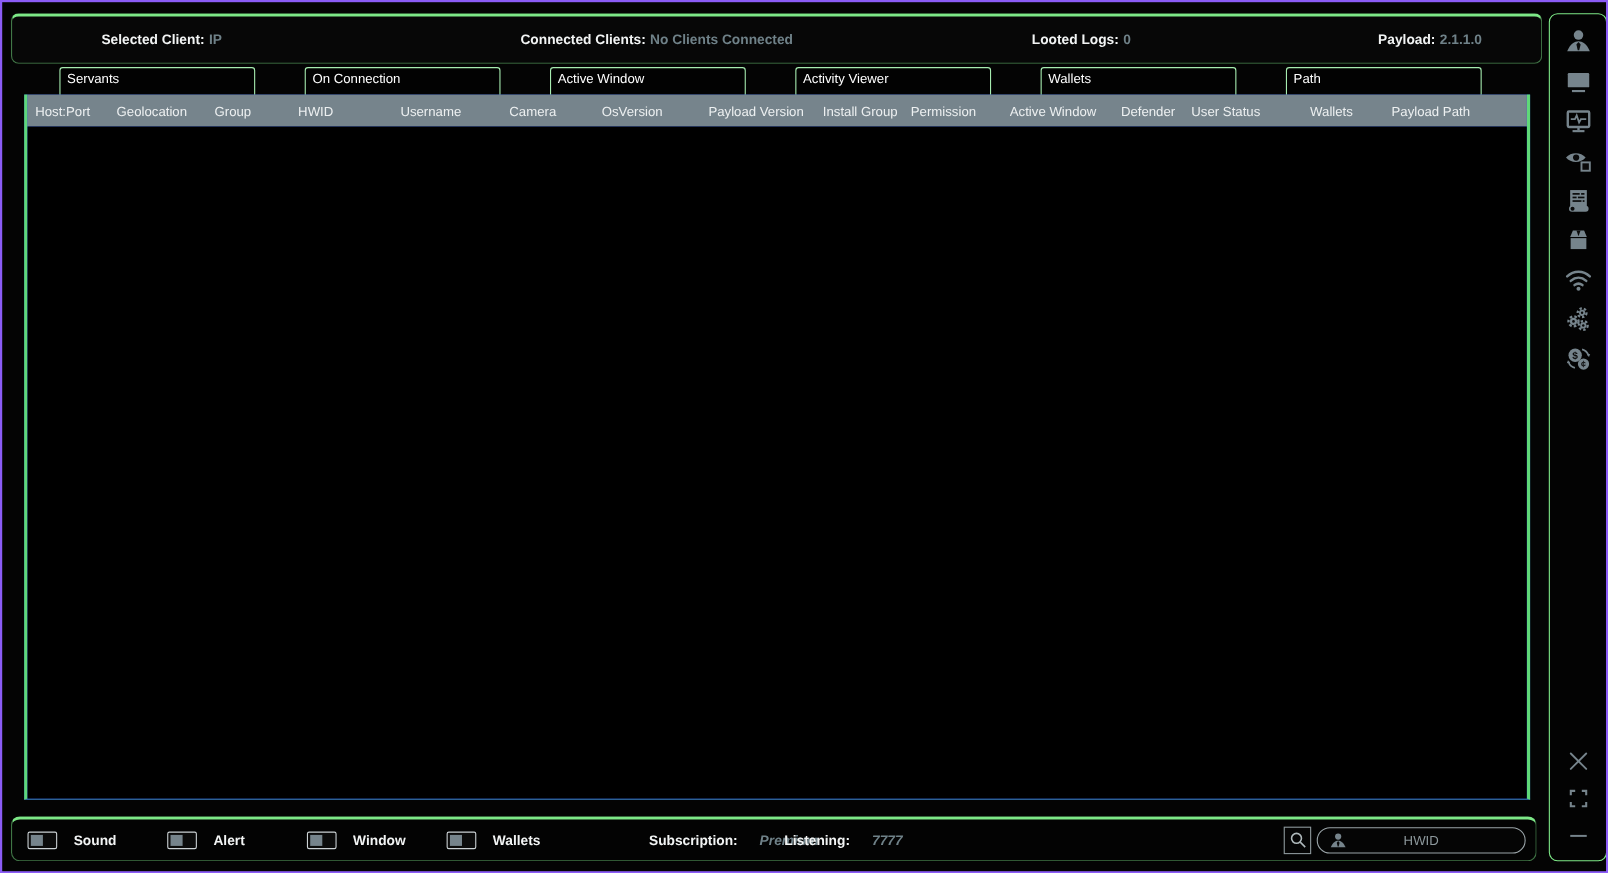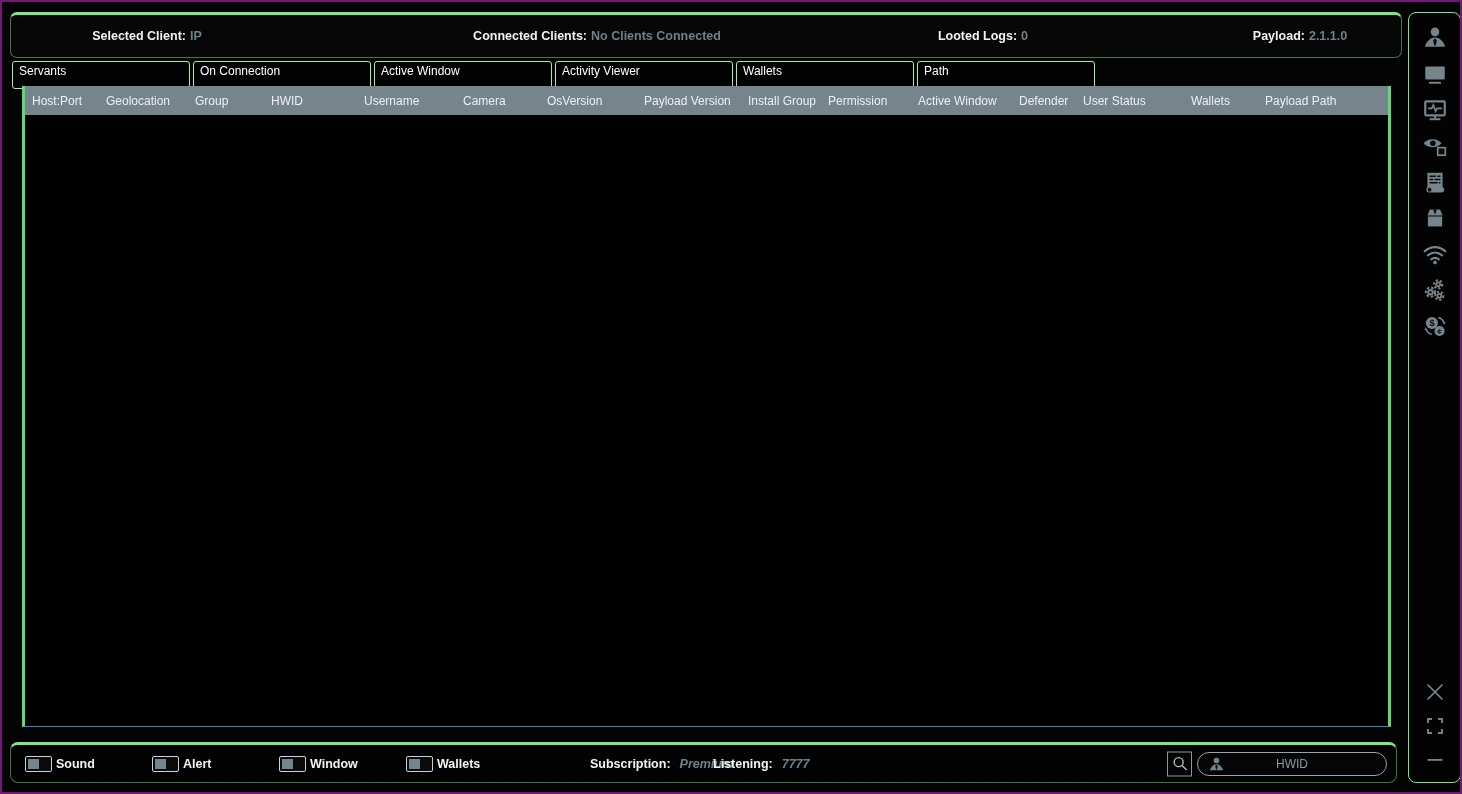--- a/index.html
+++ b/index.html
@@ -1,37 +1,37 @@
 <!DOCTYPE html>
 <html><head>
 <meta charset="utf-8">
 <style>
   html,body{margin:0;padding:0;background:#000;}
   .window{
     position:relative;width:1462px;height:794px;box-sizing:border-box;
-    background:#040404;border:2px solid #701a75;overflow:hidden;
+    background:#040404;border:2px solid #8b5cf6;overflow:hidden;
     font-family:"Liberation Sans",sans-serif;
   }
   
   .top-panel{
     position:absolute;left:8px;top:10px;width:1392px;height:46px;box-sizing:border-box;
     background:#070707;border:1px solid rgba(125,232,135,.5);
     border-top:3px solid #7de887;border-radius:7px;
   }
   .tb-group{
     position:absolute;top:50%;transform:translate(-50%,-50%);
     white-space:nowrap;font-size:12.5px;font-weight:bold;color:#f2f4f4;
   }
   .tb-group .value{color:#6f8188;font-weight:bold;margin-left:4px;}
   
   .tabs{position:absolute;left:10px;top:59px;display:flex;gap:3px;}
   .tab{
     width:178px;height:28px;box-sizing:border-box;background:#020202;
     border:1px solid #a6ecb0;border-radius:3px;color:#ffffff;
-    font-size:12px;line-height:19px;padding-left:6px;cursor:default;
+    font-size:12px;line-height:19px;padding-left:6px;cursor:default;margin-left:42px;
   }
   
   .table-panel{
     position:absolute;left:20px;top:84px;width:1369px;height:641px;box-sizing:border-box;
     background:#1d4ed8;border-left:3px solid #5fd878;border-right:3px solid #5fd878;
     border-bottom:1px solid rgba(125,232,135,.35);
   }
   .table-header{
     display:flex;height:29px;background:#76848c;color:#edf0f1;
     font-size:12px;align-items:center;
@@ -53,21 +53,21 @@
   .icon-btn{width:30px;height:26px;display:flex;align-items:center;justify-content:center;cursor:pointer;}
   .sb-spacer{flex:1;}
   .win-controls{display:flex;flex-direction:column;gap:14px;align-items:center;}
   .win-btn{width:26px;height:20px;display:flex;align-items:center;justify-content:center;cursor:pointer;}
   
   .bottom-bar{
     position:absolute;left:8px;top:740px;width:1387px;height:41px;box-sizing:border-box;
     background:#030303;border:1px solid rgba(125,232,135,.5);
     border-top:3px solid #7de887;border-radius:8px;
   }
-  .bb-group{position:absolute;top:50%;transform:translateY(-50%);display:flex;align-items:center;gap:4px;white-space:nowrap;}
+  .bb-group{position:absolute;top:50%;transform:translateY(-50%);display:flex;align-items:center;gap:15px;white-space:nowrap;}
   .toggle{
     position:relative;width:27px;height:16px;box-sizing:border-box;
     background:#0b0b0b;border:1px solid #ccd2d5;border-radius:2px;cursor:pointer;
   }
   .toggle .knob{position:absolute;left:2px;top:2px;width:11px;height:10px;background:#76848c;}
   .bb-label{font-size:12.5px;font-weight:bold;color:#f2f4f4;}
   .bb-stat{font-size:12.5px;font-weight:bold;color:#f2f4f4;}
   .bb-stat .value{color:#6f8188;font-style:italic;margin-left:5px;font-weight:bold;}
   .search-btn{
     position:absolute;left:1156px;top:50%;transform:translateY(-50%);

